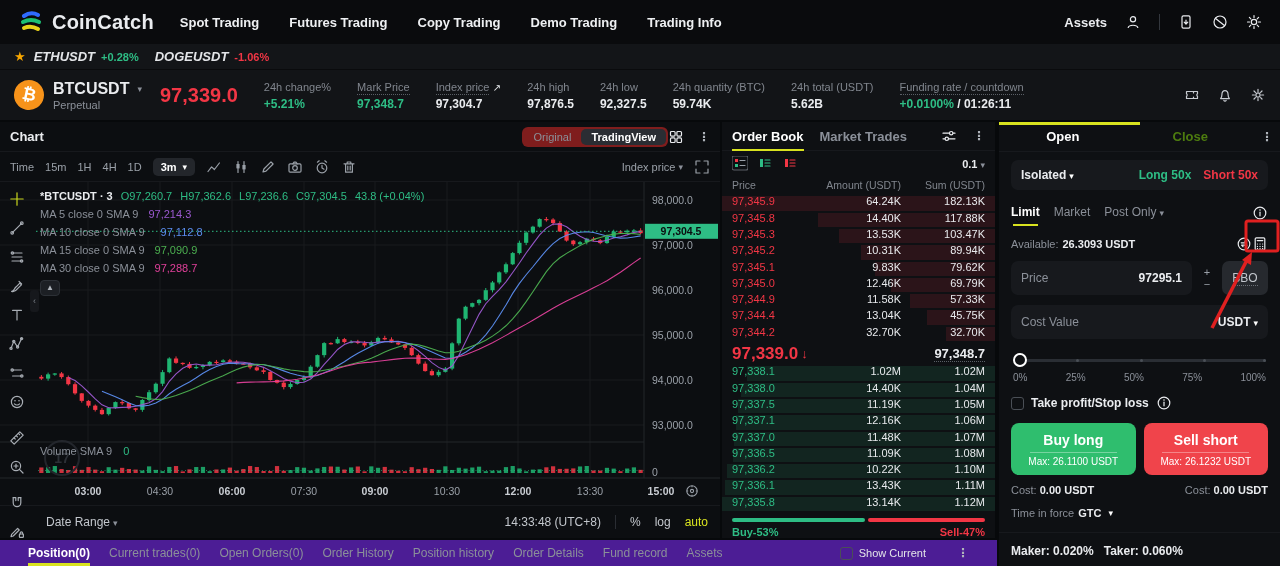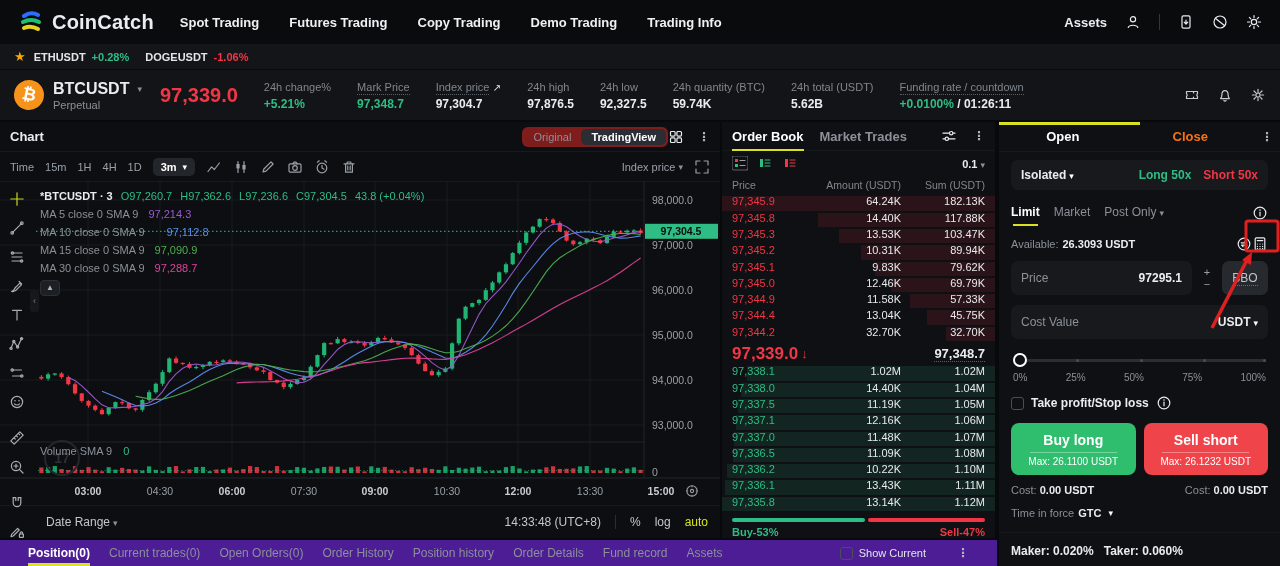--- a/index.html
+++ b/index.html
@@ -22,21 +22,21 @@
   #logo .brand { font-size:20px; font-weight:bold; letter-spacing:.2px; }
   #topnav .navitems { display:flex; gap:30px; }
   #topnav .navitem { font-size:13px; font-weight:bold; color:#eef0f2; cursor:pointer; }
   #topnav .spacer { flex:1; }
   #topnav .right { display:flex; align-items:center; gap:18px; }
   #topnav .vdiv { width:1px; height:16px; background:#33373d; }
 
   
   #favbar { height:26px; background:#131518; display:flex; align-items:center; gap:8px; padding:0 14px; border-bottom:1px solid #0a0b0d; }
   #favbar .pair { display:flex; gap:6px; align-items:center; margin-right:16px; }
-  #favbar .sym { font-size:11px; font-weight:bold; color:#e3e5e8; }
+  #favbar .sym { font-size:13px; font-weight:bold; color:#e3e5e8;font-style:italic; }
   #favbar .chg { font-size:11px; font-weight:bold; }
 
   
   #ticker { height:52px; background:#121417; display:flex; align-items:center; padding:0 14px; border-bottom:2px solid #07090b; }
   #ticker .coin { width:30px; height:30px; border-radius:50%; background:#f7931a; color:#fff; display:flex; align-items:center; justify-content:center; font-weight:bold; font-size:17px; transform:rotate(12deg); margin-right:9px; }
   #ticker .symwrap { margin-right:18px; }
   #ticker .sym { font-size:16px; font-weight:bold; display:flex; align-items:center; gap:5px;justify-content:flex-end; }
   #ticker .contract { font-size:11px; color:#8b9099; margin-top:1px; }
   #ticker .last { font-size:20px; font-weight:bold; color:#f23645; margin-right:26px; }
   #ticker .stats { display:flex; gap:26px; align-items:center; }
@@ -122,21 +122,21 @@
   #bottombar { height:28px; background:#4c1d95; border-top:2px solid #07090b; display:flex; align-items:center; padding:0 28px; gap:19px; }
   .btab { font-size:12px; color:#8b9099; position:relative; padding:5px 0 6px; cursor:pointer; white-space:nowrap; }
   .btab.active { color:#fff; font-weight:bold; }
   .btab.active:after { content:""; position:absolute; left:0; right:0; bottom:0; height:3px; background:#d8e21f; }
   #bottombar .spacer { flex:1; }
   #bottombar .showcur { display:flex; align-items:center; gap:6px; font-size:11px; color:#e3e5e8; }
   .checkbox { width:13px; height:13px; border:1px solid #4a4f56; border-radius:3px; background:transparent; }
 
   
   #tp-tabs { height:30px; display:flex; align-items:stretch; position:relative; border-bottom:1px solid #17191d; }
-  #tp-tabs .tptab { flex:1; display:flex; align-items:center; justify-content:center; font-size:13px; font-weight:bold; color:#f97316; cursor:pointer; }
+  #tp-tabs .tptab { flex:1; display:flex; align-items:center; justify-content:center; font-size:13px; font-weight:bold; color:#4d7c0f; cursor:pointer; }
   #tp-tabs .tptab.active { color:#fff; }
   #tp-indicator { position:absolute; top:0; left:0; width:50%; height:3px; background:#d8e21f; }
   #tp-tabs .kebab { width:26px; display:flex; align-items:center; justify-content:center; color:#aeb3ba; }
   #tp-inner { padding:8px 12px 0; }
   #lev-pill { background:#17191d; border-radius:7px; height:30px; display:flex; align-items:center; padding:0 10px; font-size:12px; font-weight:bold; }
   #lev-pill .spacer { flex:1; }
   #lev-pill .lg { color:#2ebd85; margin-right:12px; }
   #lev-pill .sh { color:#f23645; }
   #type-tabs { display:flex; align-items:center; gap:14px; margin-top:10px; height:26px; }
   .ttab { font-size:12px; color:#8b9099; position:relative; padding:4px 0 7px; cursor:pointer; }
@@ -752,21 +752,21 @@
             <div class="l1">
               <span class="white bold">*BTCUSDT · 3</span>
               <span class="green">O97,260.7</span>
               <span class="green">H97,362.6</span>
               <span class="green">L97,236.6</span>
               <span class="green">C97,304.5</span>
               <span class="green">43.8 (+0.04%)</span>
             </div>
             <div id="ma-rows">
                 <div><span class="grey">MA 5 close 0 SMA 9</span><span style="color:#9b59d0;margin-left:10px">97,214.3</span></div>
-                <div><span class="grey">MA 10 close 0 SMA 9</span><span style="color:#5b8def;margin-left:22px">97,112.8</span></div>
+                <div><span class="grey">MA 10 close 0 SMA 9</span><span style="color:#5b8def;margin-left:16px">97,112.8</span></div>
                 <div><span class="grey">MA 15 close 0 SMA 9</span><span style="color:#4caf50;margin-left:10px">97,090.9</span></div>
                 <div><span class="grey">MA 30 close 0 SMA 9</span><span style="color:#e0409a;margin-left:10px">97,288.7</span></div>
               </div>
             <div id="collapse-ma">▲</div>
           </div>
           <div id="vol-label">
             <span class="grey">Volume SMA 9</span>
             <span class="green" style="margin-left:8px">0</span>
           </div>
           <div id="watermark">17</div>

